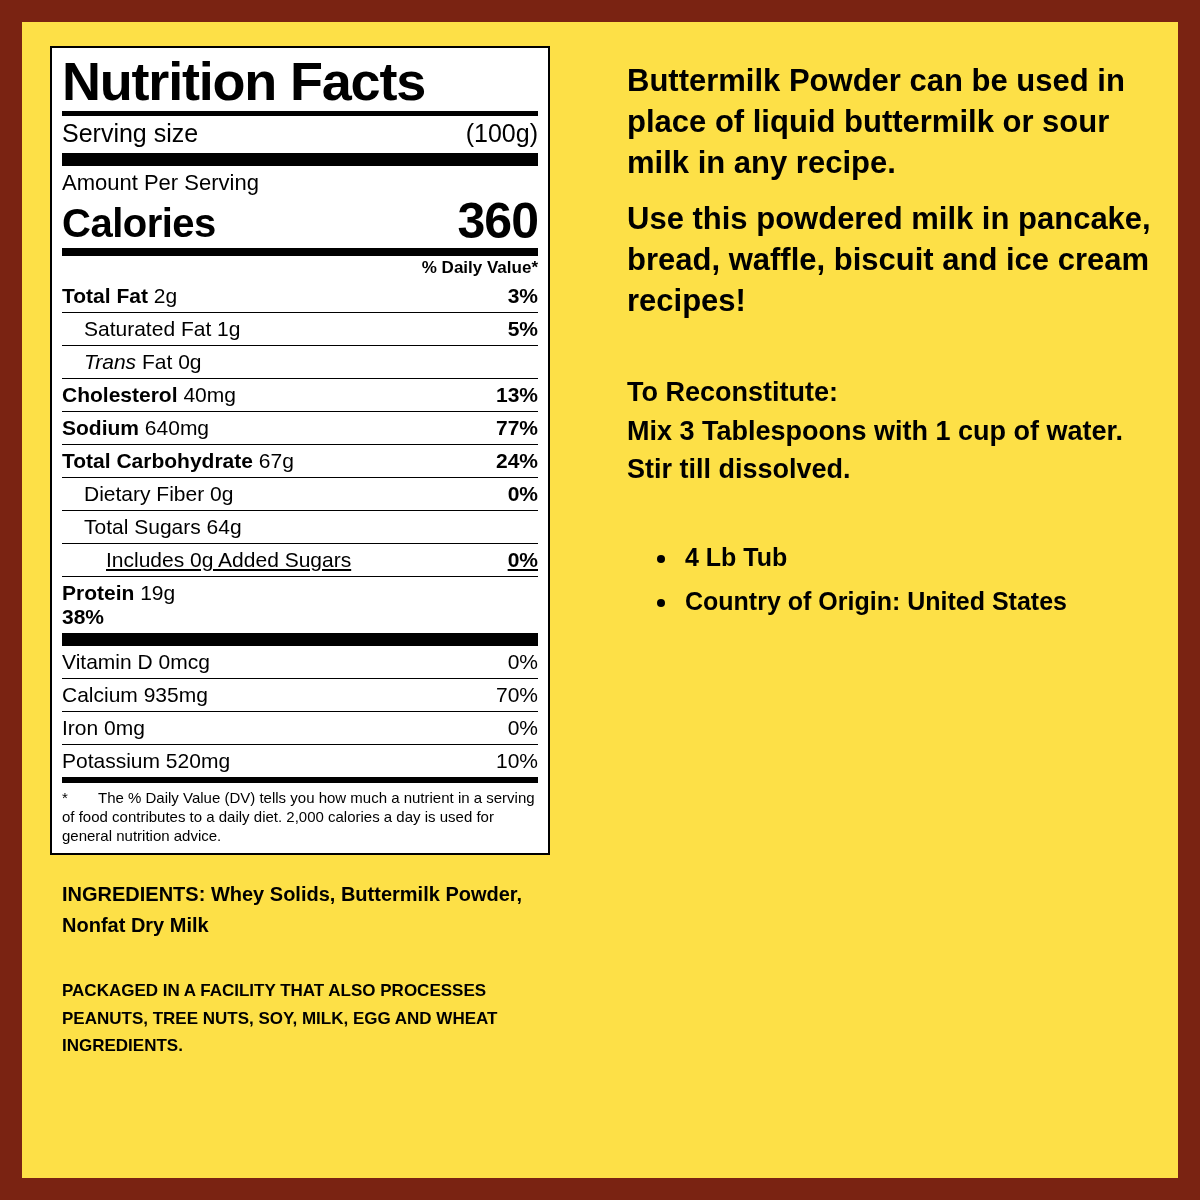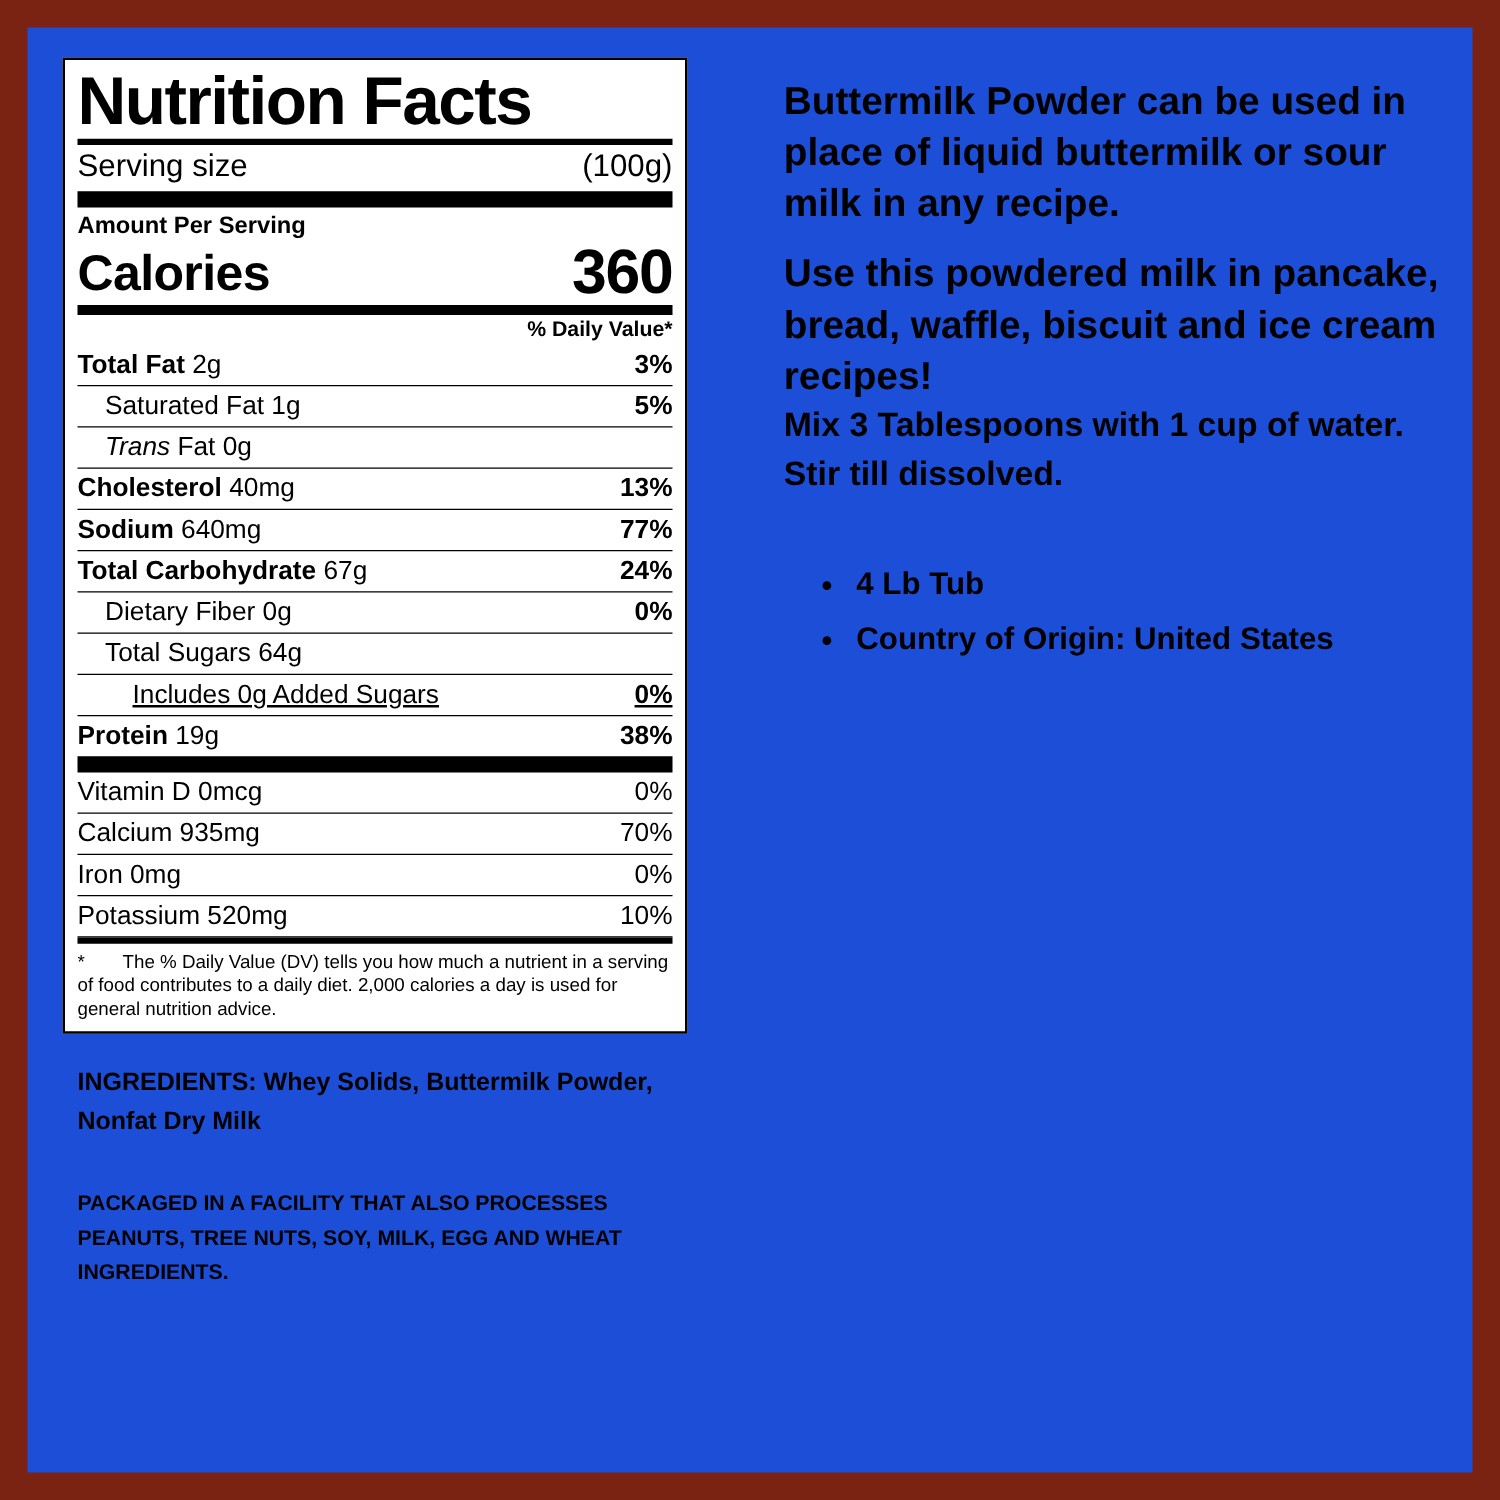--- a/index.html
+++ b/index.html
@@ -8,21 +8,21 @@
     width: 1200px;
     height: 1200px;
     background: #7A2312;
     font-family: "Liberation Sans", sans-serif;
     overflow: hidden;
   }
   #page {
     position: absolute;
     left: 22px; top: 22px;
     width: 1156px; height: 1156px;
-    background: #1d4ed8;
+    background: #fde047;
   }
   .columns {
     display: flex;
     width: 100%;
     height: 100%;
     padding: 24px 20px 0 28px;
   }
   .col-left { width: 545px; flex: none; }
   .col-right { flex: 1; padding-left: 32px; padding-top: 14px; }
 
@@ -48,22 +48,22 @@
   .rule-mid { border-bottom: 8px solid #000; }
 
   .nf-serving {
     display: flex;
     justify-content: space-between;
     align-items: flex-start;
     font-size: 25px;
     padding: 3px 0 5px 0;
   }
   .nf-amount {
-    font-size: 19px;
-    font-weight: 700;
+    font-size: 22px;
+    font-weight: 400;
     padding-top: 4px;
   }
   .nf-cal-row {
     display: flex;
     justify-content: space-between;
     align-items: flex-end;
     padding-bottom: 2px;
   }
   .nf-cal-label { font-size: 40px; font-weight: 700; letter-spacing: -0.5px; }
   .nf-cal-value { font-size: 50px; font-weight: 700; letter-spacing: -1px; line-height: 1; }
@@ -75,21 +75,21 @@
     padding: 2px 0 2px 0;
   }
   .nf-row {
     display: flex;
     justify-content: space-between;
     align-items: baseline;
     font-size: 21px;
     padding: 4px 0 4px 0;
     border-bottom: 1px solid #000;
   }
-  .nf-row.noline { border-bottom: none; }
+  .nf-row.noline { border-bottom: none; flex-direction: column; }
   .nf-row .lbl { }
   .nf-row .lbl b { font-weight: 700; }
   .nf-row .val { font-weight: 700; }
   .indent-1 { padding-left: 22px; }
   .indent-2 { padding-left: 44px; text-decoration: underline; }
   .ital { font-style: italic; }
 
   .nf-foot {
     font-size: 15px;
     line-height: 1.25;
@@ -234,20 +234,21 @@
       </div>
 
       <div class="ingredients">INGREDIENTS: Whey Solids, Buttermilk Powder, Nonfat Dry Milk</div>
       <div class="allergen">PACKAGED IN A FACILITY THAT ALSO PROCESSES PEANUTS, TREE NUTS, SOY, MILK, EGG AND WHEAT INGREDIENTS.</div>
     </div>
 
     <div class="col-right">
       <p class="rtext">Buttermilk Powder can be used in place of liquid buttermilk or sour milk in any recipe.</p>
       <p class="rtext p2">Use this powdered milk in pancake, bread, waffle, biscuit and ice cream recipes!</p>
 
+      <div class="rsub">To Reconstitute:</div>
       <div class="rsub" style="margin-top:0">Mix 3 Tablespoons  with 1 cup of water.</div>
       <div class="rsub" style="margin-top:0">Stir till dissolved.</div>
 
       <ul class="rlist">
         <li>4 Lb Tub</li>
         <li>Country of Origin: United States</li>
       </ul>
     </div>
 
   </div>

